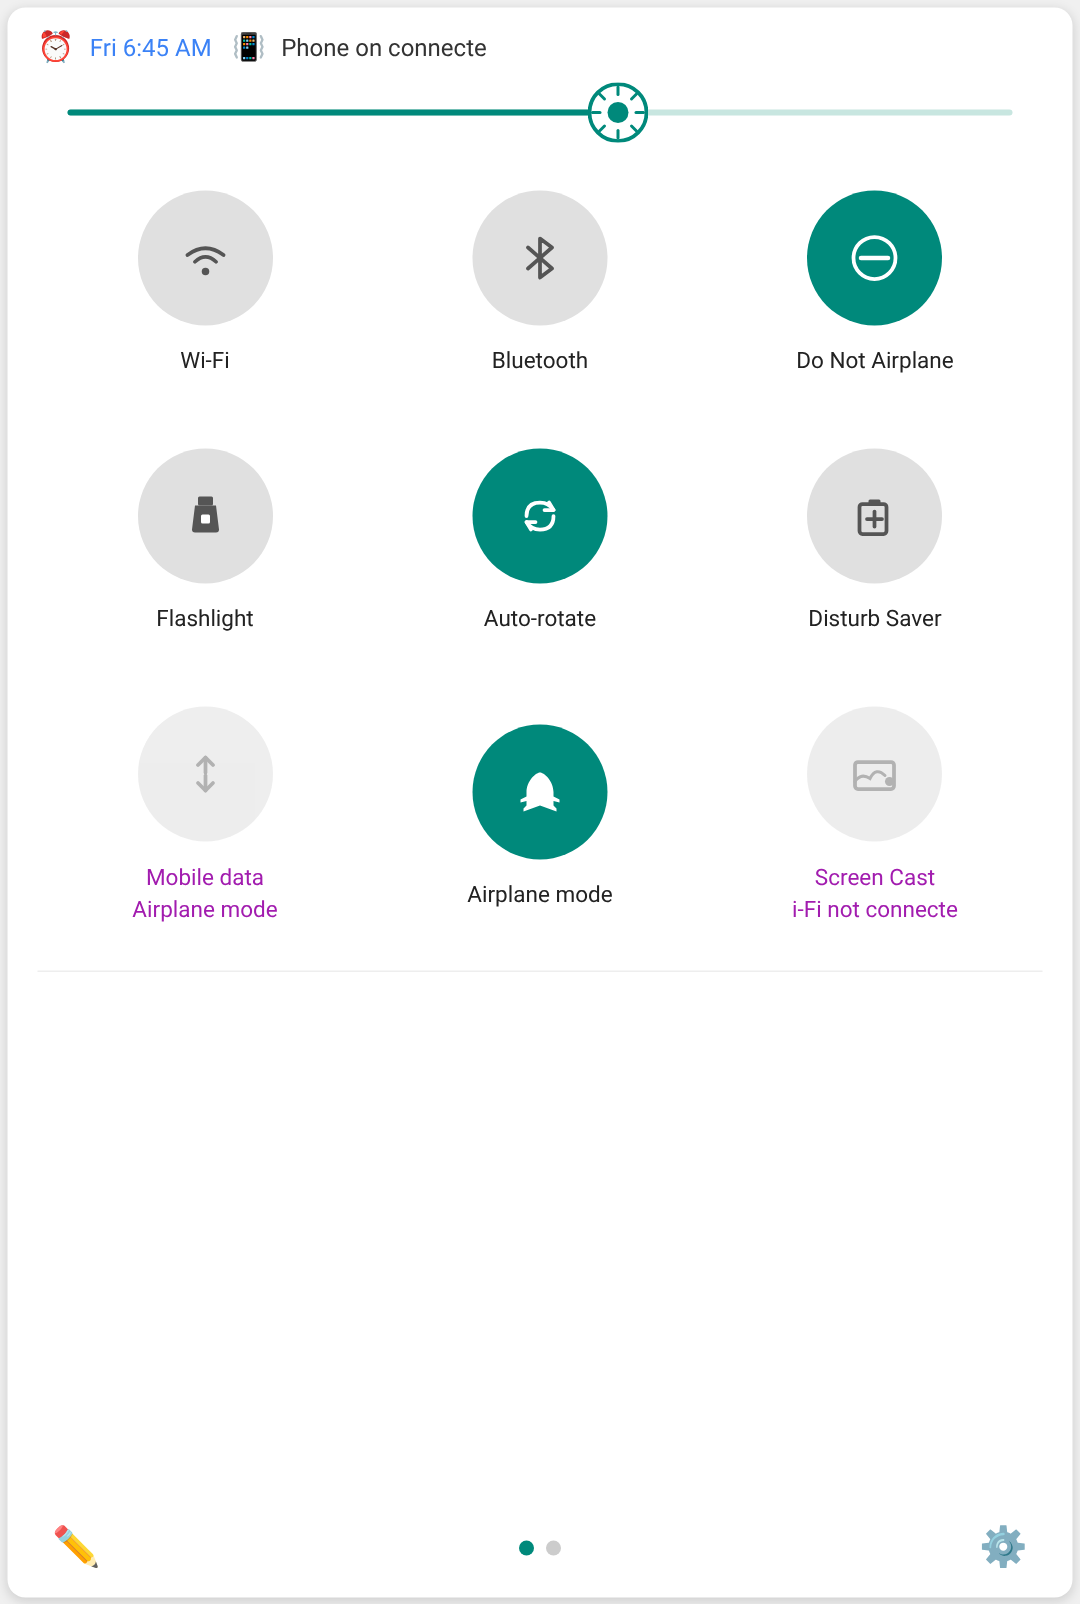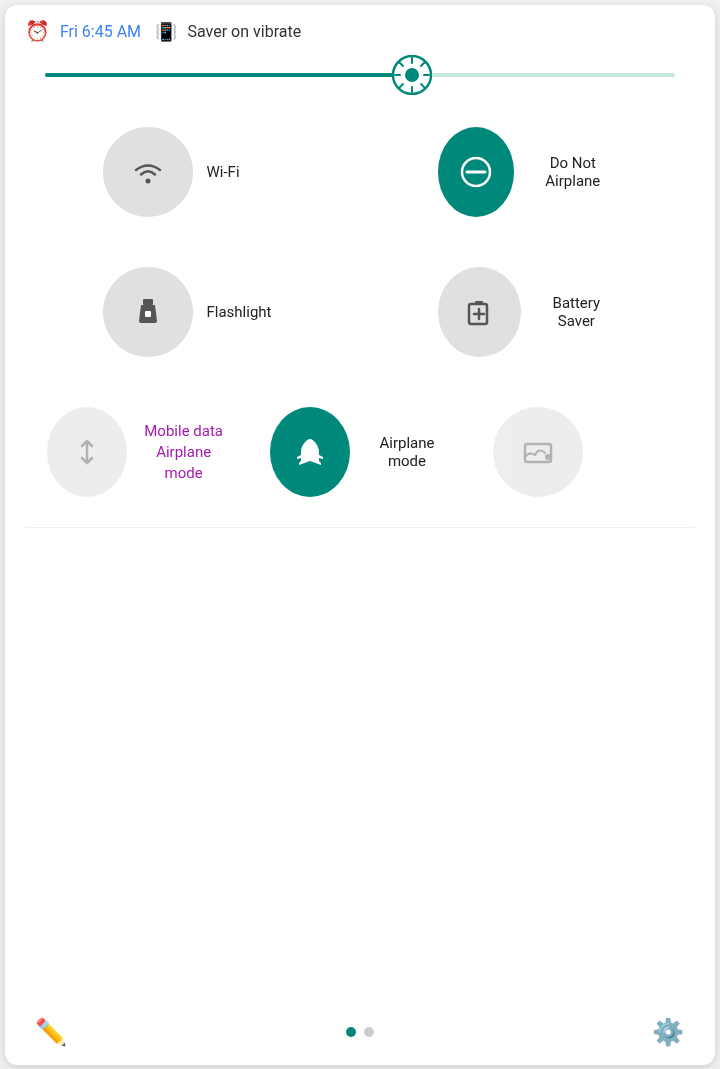--- a/index.html
+++ b/index.html
@@ -76,20 +76,21 @@
       gap: 0;
     }
     .grid-row {
       display: flex;
       justify-content: space-around;
       align-items: center;
       padding: 20px 0 30px 0;
     }
     .grid-item {
       display: flex;
+      flex-direction: column;
       align-items: center;
       gap: 14px;
       width: 180px;
     }
     .icon-circle {
       width: 90px;
       height: 90px;
       border-radius: 50%;
       background: #e0e0e0;
       display: flex;
@@ -164,21 +165,21 @@
   </style>
 </head>
 <body>
 
 <div class="panel">
 
   <div class="status-bar">
     <span class="alarm-icon">⏰</span>
     <span class="time-text">Fri 6:45 AM</span>
     <span class="vibrate-icon">📳</span>
-    <span class="vibrate-text">Saver on vibrate</span>
+    <span class="vibrate-text">Phone on connecte</span>
   </div>
 
   <div class="brightness-container">
     <div class="brightness-track">
       <div class="brightness-fill"></div>
 
       <svg class="sun-svg" viewBox="0 0 40 40" fill="none" xmlns="http://www.w3.org/2000/svg">
         <circle cx="20" cy="20" r="19" stroke="#00897b" stroke-width="2.5" fill="white"></circle>
 
         <circle cx="20" cy="20" r="7" fill="#00897b"></circle>
@@ -202,20 +203,28 @@
           <svg class="icon" viewBox="0 0 38 38" fill="none">
             <path d="M19 27.5 L19 27.5" stroke="#555" stroke-width="3" stroke-linecap="round"></path>
             <path d="M12 21.5 Q19 15 26 21.5" stroke="#555" stroke-width="2.5" fill="none" stroke-linecap="round"></path>
             <path d="M7 17 Q19 8 31 17" stroke="#555" stroke-width="2.5" fill="none" stroke-linecap="round"></path>
             <circle cx="19" cy="28" r="2.5" fill="#555"></circle>
           </svg>
         </div>
         <span class="icon-label">Wi-Fi</span>
       </div>
 
+      <div class="grid-item">
+        <div class="icon-circle">
+          <svg class="icon" viewBox="0 0 38 38" fill="none">
+            <polyline points="11,12 27,26 19,32 19,6 27,12 11,26" stroke="#555" stroke-width="2.5" fill="none" stroke-linejoin="round" stroke-linecap="round"></polyline>
+          </svg>
+        </div>
+        <span class="icon-label">Bluetooth</span>
+      </div>
 
       <div class="grid-item">
         <div class="icon-circle active">
           <svg class="icon" viewBox="0 0 38 38" fill="none">
             <circle cx="19" cy="19" r="14" stroke="white" stroke-width="2.5"></circle>
             <line x1="10" y1="19" x2="28" y2="19" stroke="white" stroke-width="3" stroke-linecap="round"></line>
           </svg>
         </div>
         <span class="icon-label">Do Not Airplane</span>
       </div>
@@ -228,31 +237,42 @@
         <div class="icon-circle">
           <svg class="icon" viewBox="0 0 38 38" fill="none">
             <rect x="14" y="6" width="10" height="6" rx="1" fill="#555"></rect>
             <path d="M12 12 L10 28 Q10 30 12 30 L26 30 Q28 30 28 28 L26 12 Z" fill="#555"></path>
             <rect x="16" y="18" width="6" height="6" rx="1" fill="white"></rect>
           </svg>
         </div>
         <span class="icon-label">Flashlight</span>
       </div>
 
+      <div class="grid-item">
+        <div class="icon-circle active">
+          <svg class="icon" viewBox="0 0 38 38" fill="none">
+            <path d="M10 19 Q10 10 19 10 Q25 10 28 15" stroke="white" stroke-width="2.5" fill="none" stroke-linecap="round"></path>
+            <polyline points="25,10 28,15 22,15" stroke="white" stroke-width="2.5" fill="none" stroke-linejoin="round" stroke-linecap="round"></polyline>
+            <path d="M28 19 Q28 28 19 28 Q13 28 10 23" stroke="white" stroke-width="2.5" fill="none" stroke-linecap="round"></path>
+            <polyline points="13,28 10,23 16,23" stroke="white" stroke-width="2.5" fill="none" stroke-linejoin="round" stroke-linecap="round"></polyline>
+          </svg>
+        </div>
+        <span class="icon-label">Auto-rotate</span>
+      </div>
 
       <div class="grid-item">
         <div class="icon-circle">
           <svg class="icon" viewBox="0 0 38 38" fill="none">
             <rect x="9" y="11" width="18" height="20" rx="2" stroke="#555" stroke-width="2.5"></rect>
             <rect x="15" y="8" width="8" height="4" rx="1" fill="#555"></rect>
             <line x1="19" y1="16" x2="19" y2="26" stroke="#555" stroke-width="2.5" stroke-linecap="round"></line>
             <line x1="14" y1="21" x2="24" y2="21" stroke="#555" stroke-width="2.5" stroke-linecap="round"></line>
           </svg>
         </div>
-        <span class="icon-label">Battery Saver</span>
+        <span class="icon-label">Disturb Saver</span>
       </div>
 
     </div>
 
     <div class="grid-row">
 
       <div class="grid-item">
         <div class="icon-circle dimmed">
           <svg class="icon" viewBox="0 0 38 38" fill="none">
             <line x1="19" y1="8" x2="19" y2="18" stroke="#999" stroke-width="2.5" stroke-linecap="round"></line>
@@ -274,20 +294,21 @@
       </div>
 
       <div class="grid-item">
         <div class="icon-circle dimmed">
           <svg class="icon" viewBox="0 0 38 38" fill="none">
             <rect x="6" y="11" width="26" height="18" rx="2" stroke="#999" stroke-width="2.5"></rect>
             <path d="M6 24 Q10 18 16 22 Q20 14 26 20" stroke="#999" stroke-width="2" fill="none" stroke-linecap="round"></path>
             <circle cx="29" cy="24" r="3" fill="#999"></circle>
           </svg>
         </div>
+        <span class="icon-label dimmed two-line">Screen Cast<br>i-Fi not connecte</span>
       </div>
 
     </div>
   </div>
 
   <div class="divider"></div>
 
   <div class="bottom-bar">
 
     <span class="edit-icon">✏️</span>

